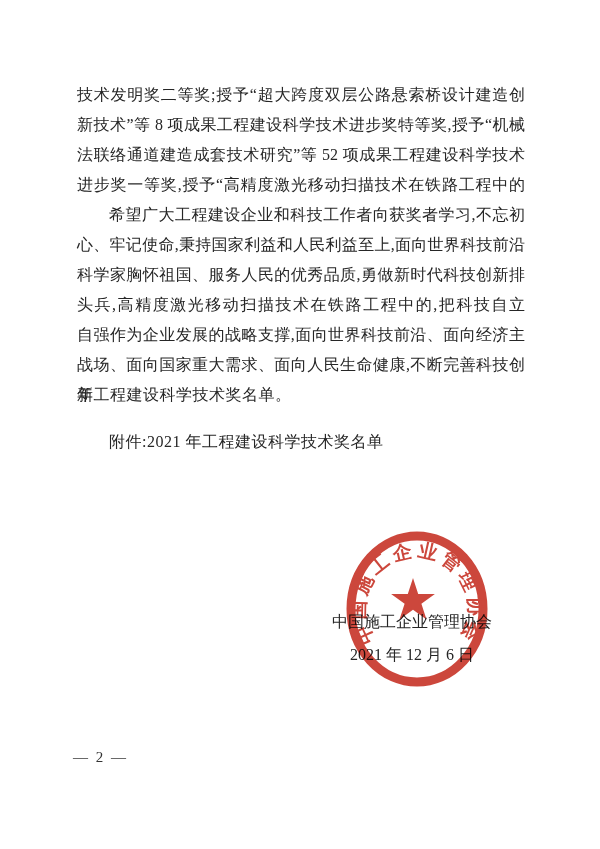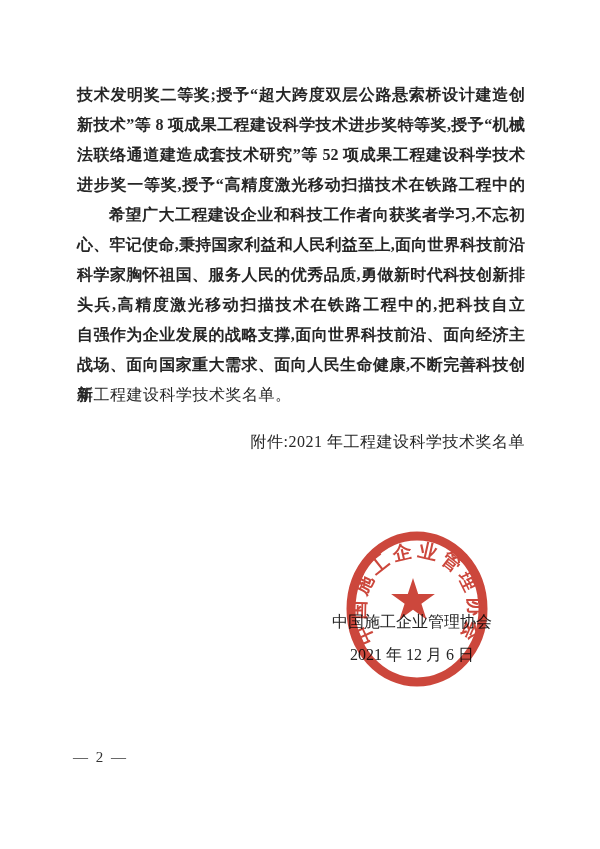--- a/index.html
+++ b/index.html
@@ -28,25 +28,23 @@
     height: 30px;
     line-height: 30px;
     letter-spacing: 0.5px;
     white-space: nowrap;
   }
   .line.fill {
     white-space: normal;
     text-align: justify;
     text-align-last: justify;
     letter-spacing: 0;
-    font-weight: bold;
   }
   .line.indent {
     text-indent: 32px;
-    text-align: right;
   }
   .spacer {
     height: 17px;
   }
   .signature {
     position: absolute;
     left: 332px;
     top: 613px;
     font-size: 16px;
     line-height: 18px;

